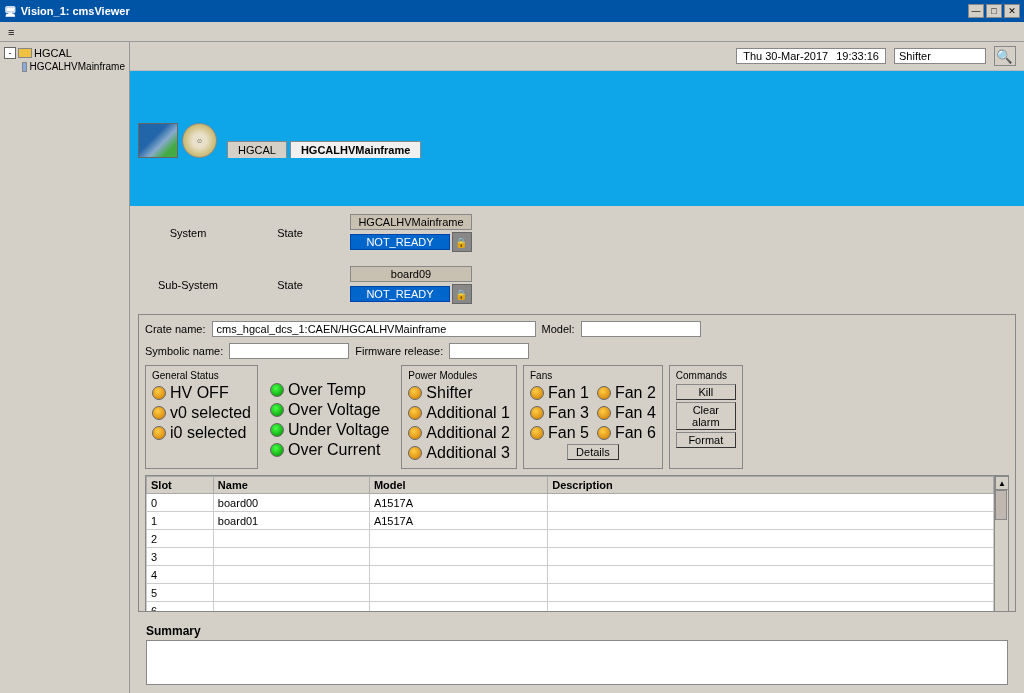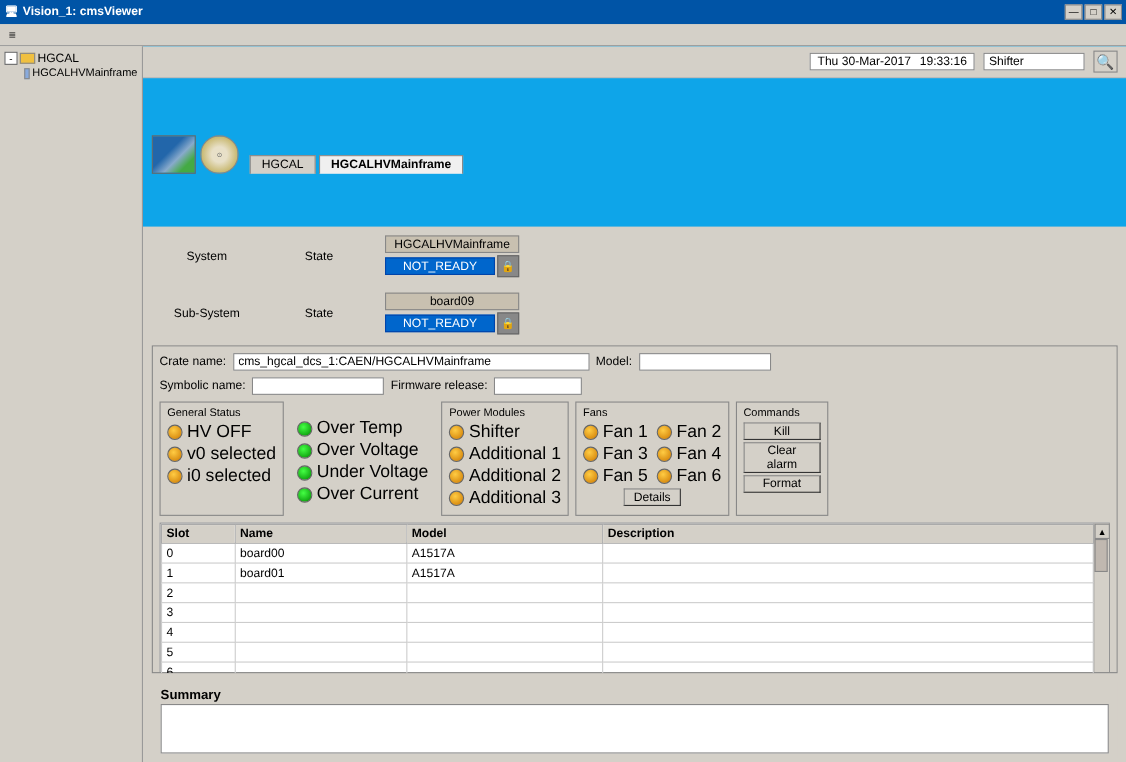--- a/index.html
+++ b/index.html
@@ -75,21 +75,21 @@
     
     .status-box { border: 1px solid #888; padding: 4px 6px; font-size: 11px; }
     .status-box-title { font-size: 10px; margin-bottom: 3px; }
     
     .status-row { display: flex; align-items: center; gap: 4px; margin-bottom: 2px; }
     .led { width: 14px; height: 14px; border-radius: 50%; border: 1px solid #666; display: inline-block; flex-shrink: 0; }
     .led-orange { background: radial-gradient(circle at 40% 35%, #ffcc44, #cc7700); }
     .led-green { background: radial-gradient(circle at 40% 35%, #44ff44, #008800); }
     .status-text { font-size: 16px; }
     
-    .cmd-btn { background: #d4d0c8; border: 1px outset #888; padding: 1px 8px; font-size: 11px; cursor: pointer; width: 70px; margin-bottom: 2px; display: block; }
+    .cmd-btn { background: #d4d0c8; border: 1px outset #888; padding: 1px 8px; font-size: 11px; cursor: pointer; width: 60px; margin-bottom: 2px; display: block; }
     
     .details-btn { background: #d4d0c8; border: 1px outset #888; padding: 1px 8px; font-size: 11px; cursor: pointer; margin: 0 auto; display: block; }
     .slot-table { width: 100%; border-collapse: collapse; font-size: 11px; }
     .slot-table th { background: #d4d0c8; border: 1px solid #aaa; padding: 2px 4px; text-align: left; font-weight: bold; position: sticky; top: 0; }
     .slot-table td { border: 1px solid #ccc; padding: 1px 4px; height: 18px; }
     
     
     .bottom-tabs { display: flex; border-top: 1px solid #888; }
     .bottom-tab { flex: 1; background: #d4d0c8; border: 1px solid #888; padding: 2px 8px; font-size: 11px; cursor: pointer; text-align: center; }
     

